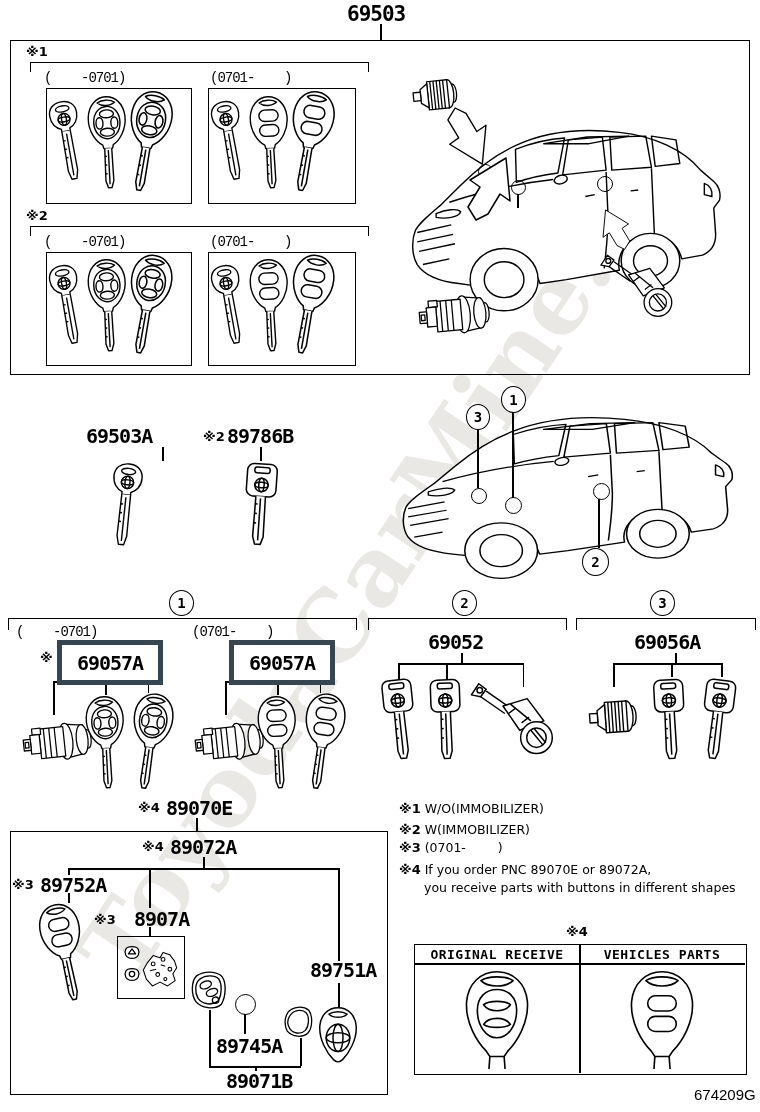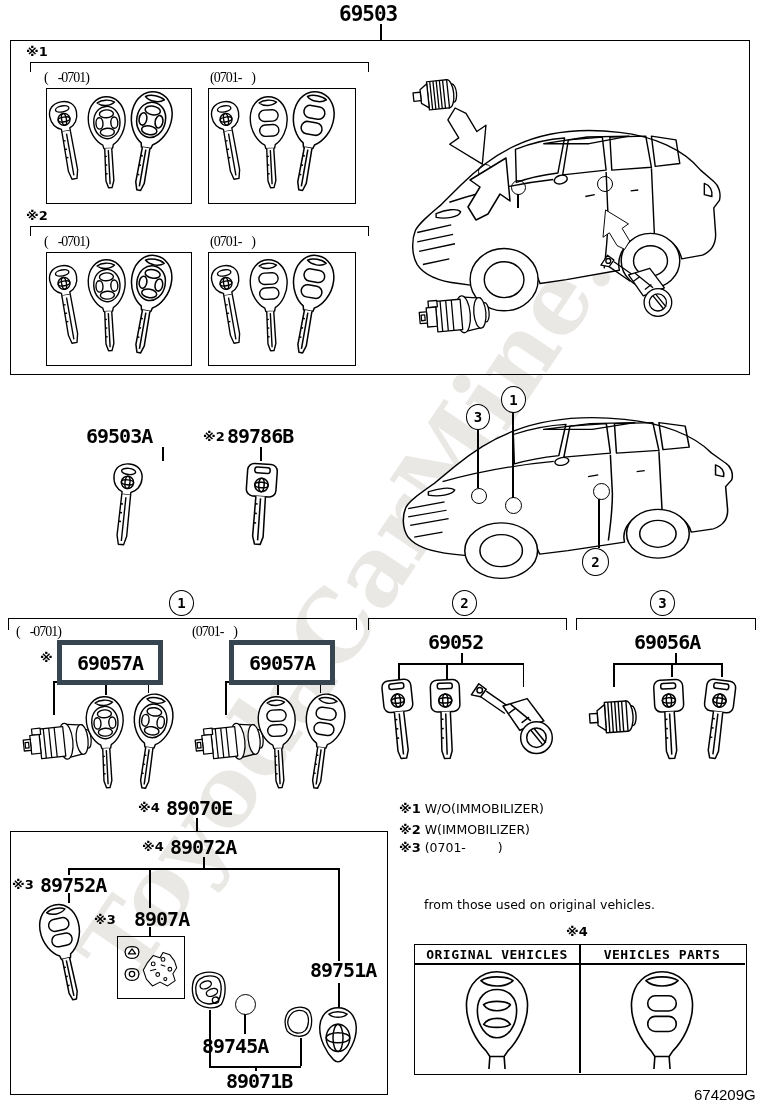--- a/index.html
+++ b/index.html
@@ -3,21 +3,21 @@
 <meta charset="utf-8">
 <style>
   html,body{margin:0;padding:0;background:#fff}
   .page{position:relative;width:760px;height:1112px;background:#ffffff;overflow:hidden;
         font-family:"DejaVu Sans",sans-serif;color:#000}
   .abs{position:absolute}
   .pn{font-family:"DejaVu Sans Mono",monospace;font-weight:bold;white-space:pre;letter-spacing:-1px}
   .pn21{font-size:21px}
   .pn20{font-size:20px}
   .mk{font-family:"DejaVu Sans",sans-serif;font-weight:bold;font-size:13px;white-space:pre}
-  .period{font-family:Liberation Serif, serif;font-size:14px;white-space:pre;letter-spacing:-1px}
+  .period{font-family:Liberation Mono, monospace;font-size:14px;white-space:pre;letter-spacing:-1px}
   .vline{width:1.5px;background:#000}
   .hline{height:1.5px;background:#000}
   .bracket{border-top:1.5px solid #000;border-left:1.5px solid #000;border-right:1.5px solid #000}
   .box{border:1.5px solid #000}
   .kbox{border:1.3px solid #000}
   .callout{border:1.5px solid #000;border-radius:50%;display:flex;align-items:center;justify-content:center;
            font-family:"DejaVu Sans Mono",monospace;font-size:14px;font-weight:bold;background:#fff;z-index:3}
   .dot{border:1.4px solid #000;border-radius:50%}
   .hl{border:5px solid var(--hl,#36454f);background:#fff;display:flex;align-items:center;justify-content:center;z-index:2}
   .note{font-size:12.5px;white-space:pre}
@@ -171,21 +171,21 @@
     <ellipse cx="261" cy="178" rx="31" ry="29" fill="#fff"></ellipse>
         <ellipse cx="261" cy="178" rx="18" ry="16"></ellipse>
   </g>
 </defs>
 </svg>
 
 <div class="page">
 
   <div class="abs watermark" style="left:-150px;top:500px;width:1060px;height:120px;line-height:120px">ToyodaCarMine.ru</div>
 
-  <div class="abs pn pn21" style="left:339px;top:2px">69503</div>
+  <div class="abs pn pn21" style="left:347px;top:2px">69503</div>
   <div class="abs vline" style="left:380px;top:24px;height:16px"></div>
 
   <div class="abs box" style="left:10px;top:40px;width:738px;height:333px"></div>
 
   <div class="abs mk" style="left:26px;top:44px">※1</div>
   <div class="abs bracket" style="left:30px;top:62px;width:337px;height:9px"></div>
   <div class="abs period" style="left:44px;top:70px">(    -0701)</div>
   <div class="abs period" style="left:210px;top:70px">(0701-    )</div>
   <div class="abs kbox" style="left:46px;top:88px;width:144px;height:114px"></div>
   <svg class="abs" style="left:51px;top:96px;width:34px;height:92px;transform:rotate(-10deg)" viewBox="0 0 40 100">
@@ -406,37 +406,38 @@
 
   <svg class="abs" style="left:190px;top:970px;width:38px;height:40px;transform:rotate(-6deg)" viewBox="0 0 42 44">
       <use href="#g-shellfront"></use>
     </svg>
   <div class="abs dot" style="left:235px;top:994px;width:19px;height:19px"></div>
   <svg class="abs" style="left:283px;top:1005px;width:31px;height:33px;transform:rotate(-5deg)" viewBox="0 0 36 38">
       <use href="#g-shellback"></use>
     </svg>
 
   <div class="abs vline" style="left:244px;top:1014px;height:20px"></div>
-  <div class="abs pn pn20" style="left:202px;top:1034px">89745A</div>
+  <div class="abs pn pn20" style="left:216px;top:1034px">89745A</div>
   <div class="abs vline" style="left:209px;top:1010px;height:56px"></div>
   <div class="abs vline" style="left:300px;top:1038px;height:28px"></div>
   <div class="abs hline" style="left:209px;top:1066px;width:92px"></div>
   <div class="abs vline" style="left:255px;top:1066px;height:5px"></div>
   <div class="abs pn pn20" style="left:226px;top:1069px">89071B</div>
 
   <div class="abs note" style="left:399px;top:801px"><span class="mk">※1</span> <span>W/O(IMMOBILIZER)</span></div>
   <div class="abs note" style="left:399px;top:822px"><span class="mk">※2</span> <span>W(IMMOBILIZER)</span></div>
   <div class="abs note" style="left:399px;top:840px"><span class="mk">※3</span> <span>(0701-        )</span></div>
-  <div class="abs note" style="left:424px;top:897px">from those used on original vehicles.</div>
+  <div class="abs note" style="left:399px;top:862px"><span class="mk">※4</span> <span>If you order PNC 89070E or 89072A,</span></div>
+  <div class="abs note" style="left:424px;top:880px">you receive parts with buttons in different shapes</div>
 
   <div class="abs mk" style="left:566px;top:924px">※4</div>
   <div class="abs box" style="left:414px;top:944px;width:331px;height:129px"></div>
   <div class="abs hline" style="left:414px;top:963px;width:331px"></div>
   <div class="abs vline" style="left:579px;top:944px;height:129px"></div>
-  <div class="abs tbl-hdr" style="left:415px;top:945px;width:164px;height:18px">ORIGINAL VEHICLES</div>
+  <div class="abs tbl-hdr" style="left:415px;top:945px;width:164px;height:18px">ORIGINAL RECEIVE</div>
   <div class="abs tbl-hdr" style="left:580px;top:945px;width:164px;height:18px">VEHICLES PARTS</div>
   <svg class="abs" style="left:453px;top:969px;width:88px;height:100px" viewBox="0 0 84 112">
       <use href="#g-headold"></use>
     </svg>
   <svg class="abs" style="left:618px;top:969px;width:88px;height:100px" viewBox="0 0 84 112">
       <use href="#g-headnew"></use>
     </svg>
 
   <div class="abs" style="left:694px;top:1086px;font-family:Liberation Sans, sans-serif;font-size:15px">674209G</div>
 </div>

